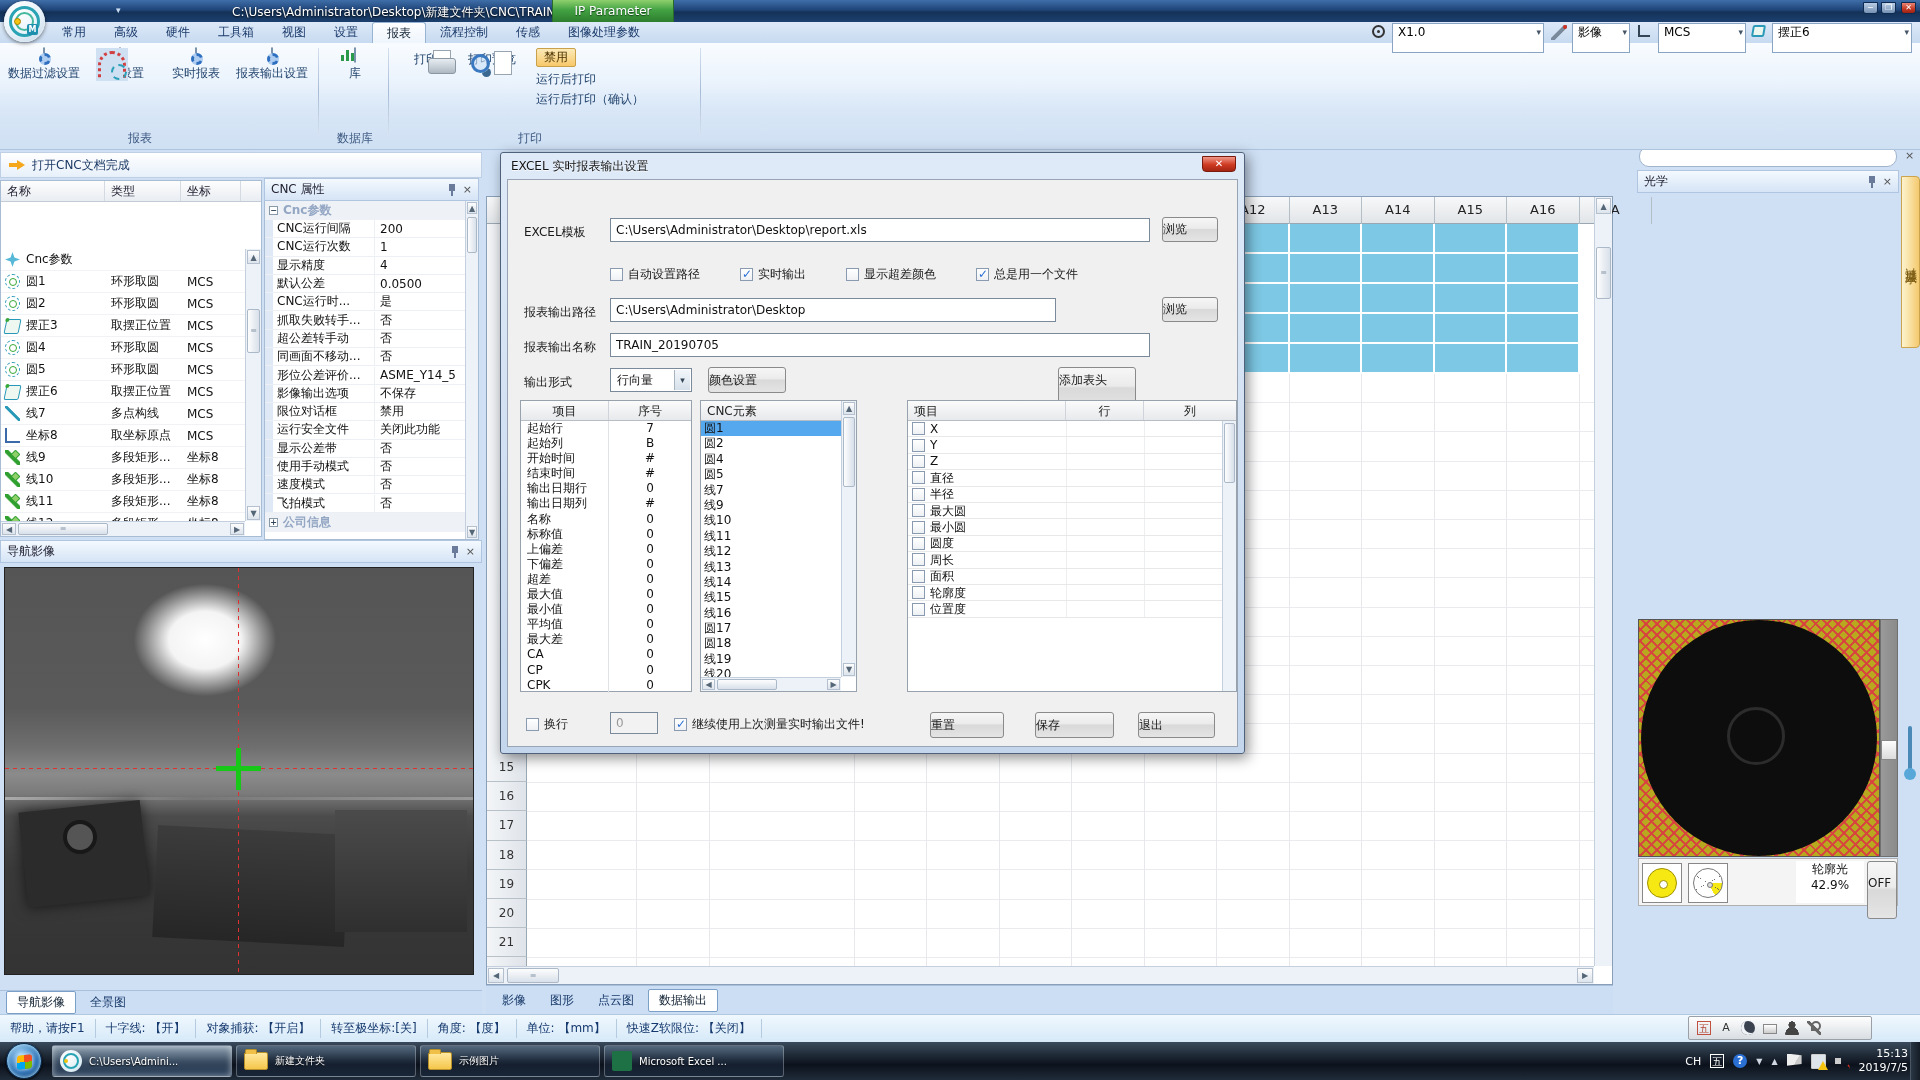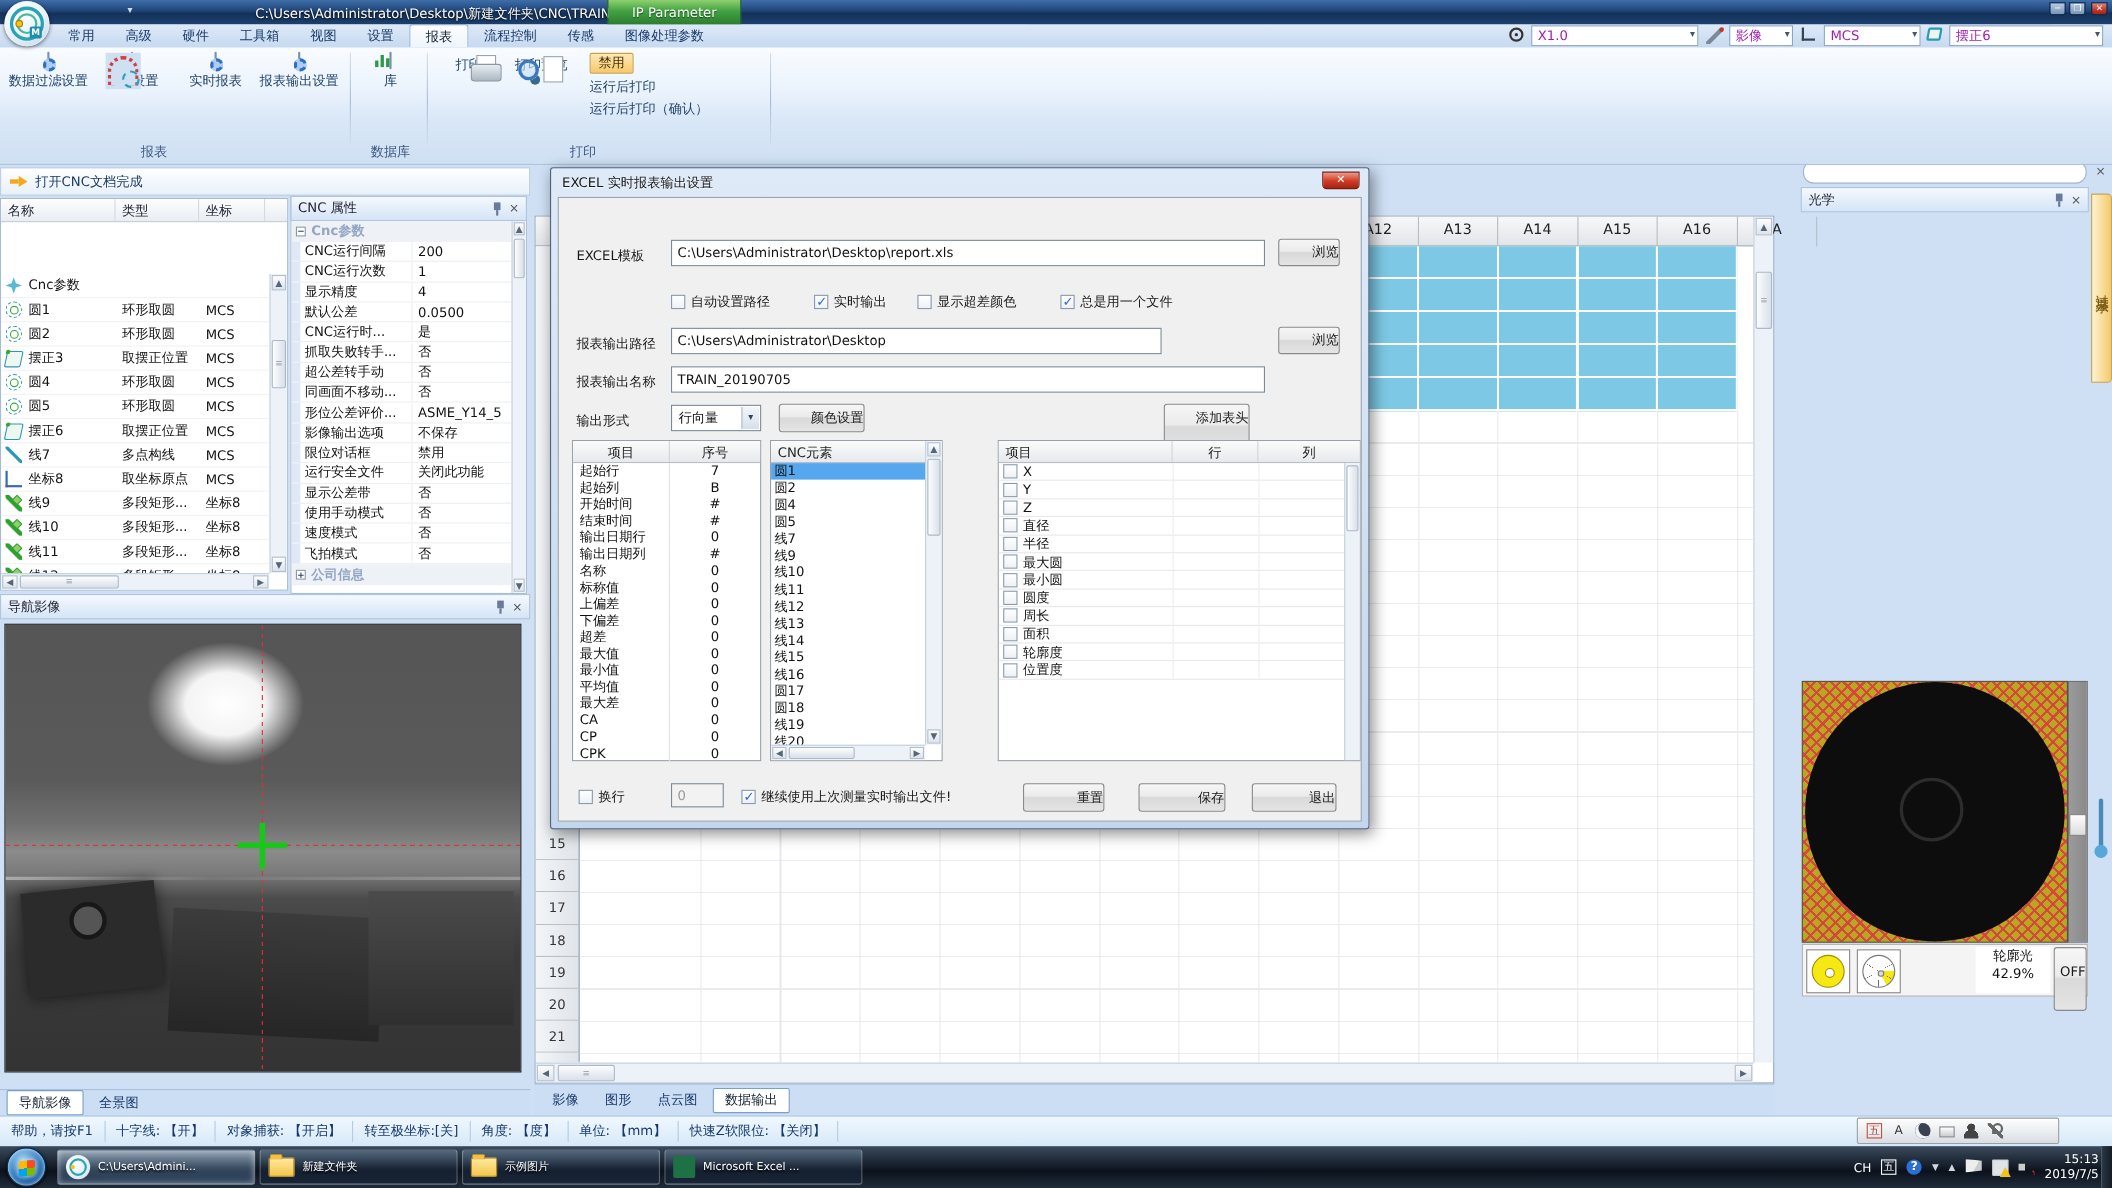--- a/index.html
+++ b/index.html
@@ -18,21 +18,21 @@
  background:radial-gradient(circle at 35% 28%,#ffffff,#e8f2fa 55%,#b6cde0);box-shadow:0 1px 4px rgba(0,0,0,.55),inset 0 0 2px #fff}
 .orb-ring1{position:absolute;inset:5px;border:3px solid #2aa4b4;border-radius:50%}
 .orb-ring2{position:absolute;inset:11px;border:2px solid #45b8a0;border-radius:50%}
 .orb-dot{position:absolute;left:10px;top:17px;width:7px;height:7px;border-radius:50%;background:#f4c410;border:1px solid #a88200}
 .orb-m{position:absolute;right:7px;bottom:7px;width:11px;height:11px;background:#1f8fae;color:#fff;font-size:8px;font-weight:bold;text-align:center;line-height:11px;border-radius:2px}
 
 #tabrow{position:absolute;left:0;top:22px;right:0;height:21px;background:linear-gradient(#dde9f8,#c7daf0);z-index:30}
 #tabstrip{position:absolute;left:48px;top:0;height:21px;display:flex}
 .rtab{padding:0 14px;line-height:20px;color:#1a3a6a;cursor:default;white-space:nowrap}
 .rtab.active{background:linear-gradient(#fdfeff,#eef5fc);border:1px solid #98b4d4;border-bottom:none;border-radius:3px 3px 0 0;color:#123}
-.combo{position:absolute;top:1px;height:19px;background:#fff;border:1px solid #8aa4c4;line-height:17px;padding:0 16px 0 5px;color:#a21caf;overflow:hidden;white-space:nowrap}
+.combo{position:absolute;top:1px;height:30px;background:#fff;border:1px solid #8aa4c4;line-height:17px;padding:0 16px 0 5px;color:#000000;overflow:hidden;white-space:nowrap}
 .combo::after{content:"▾";position:absolute;right:2px;top:0;font-size:9px;color:#456;line-height:17px}
 .mini-ic{position:absolute;top:3px;width:16px;height:15px}
 .ic-target{border:2px solid #333;border-radius:50%;width:13px;height:13px}
 .ic-target::after{content:"";position:absolute;left:3px;top:3px;width:3px;height:3px;background:#333;border-radius:50%}
 .ic-pen{background:linear-gradient(135deg,transparent 40%,#7a8a9a 44% 58%,transparent 62%)}
 .ic-pen::after{content:"";position:absolute;right:0;top:0;width:4px;height:4px;background:#d03020;border-radius:50%}
 .ic-axis2{border-left:2px solid #345;border-bottom:2px solid #345;width:12px;height:12px}
 .ic-quad{border:2px solid #2a9ab8;width:13px;height:12px;transform:skewX(-10deg);border-radius:2px;background:#eaf6ee}
 
 #ribbon{position:absolute;left:0;top:43px;right:0;height:107px;background:linear-gradient(#f9fcff,#e9f2fc 40%,#d9e7f7 62%,#cfe0f3);border-bottom:1px solid #aec4de;z-index:29}
@@ -144,21 +144,21 @@
 
 #dialog{position:absolute;left:500px;top:152px;width:745px;height:602px;z-index:100;
  background:linear-gradient(#dfeaf8,#c3d6ec);border:1px solid #50617c;border-radius:3px;box-shadow:3px 4px 14px rgba(0,0,0,.45)}
 #dlg-title{position:absolute;left:10px;top:5px;color:#151515;text-shadow:0 1px 0 rgba(255,255,255,.7)}
 #dlg-close{position:absolute;right:8px;top:3px;width:34px;height:16px;border:1px solid #7a1a0c;border-radius:0 0 4px 4px;
  background:linear-gradient(#f0988a,#cf3a22 55%,#a42512);color:#fff;text-align:center;font-size:10px;line-height:14px;font-weight:bold}
 #dlg-body{position:absolute;left:6px;top:26px;right:6px;bottom:6px;background:#f0f0f0;border:1px solid #98a4b4}
 .dlabel{position:absolute;color:#1a1a1a;white-space:nowrap}
 .dinput{position:absolute;height:24px;background:#fff;border:1px solid #7a8a9a;line-height:22px;padding:0 5px;white-space:nowrap;overflow:hidden}
 .dinput.disabled{background:#f2f2f2;color:#999}
-.btn{position:absolute;background:linear-gradient(#f6f6f6,#ebebeb 45%,#d9d9d9 50%,#e4e4e4);border:1px solid #8a8a8a;border-radius:3px;text-align:right;color:#1a1a1a}
+.btn{position:absolute;background:linear-gradient(#f6f6f6,#ebebeb 45%,#d9d9d9 50%,#e4e4e4);border:1px solid #8a8a8a;border-radius:3px;text-align:left;color:#1a1a1a}
 .cb{width:13px;height:13px;flex:0 0 13px;border:1px solid #8a9ab0;background:linear-gradient(#fff,#eef1f4);display:inline-block;position:relative}
 .cb.checked::after{content:"✓";position:absolute;left:1px;top:-2px;color:#2a6fd4;font-size:12px;font-weight:bold}
 .optrow{position:absolute;display:flex;gap:5px;align-items:center;color:#1a1a1a}
 .dcombo{position:absolute;height:24px;background:#fff;border:1px solid #7a8a9a;line-height:22px;padding:0 18px 0 6px}
 .dcombo::after{content:"▾";position:absolute;right:1px;top:1px;bottom:1px;width:15px;background:linear-gradient(#f2f6fa,#d6e0ea);border-left:1px solid #a8b4c0;text-align:center;font-size:9px;color:#345;line-height:20px}
 .dtable{position:absolute;background:#fff;border:1px solid #98a2ac}
 .dthead{display:flex;height:20px;background:linear-gradient(#fbfbfb,#e7e9ec);border-bottom:1px solid #b8bec6;color:#222}
 .dthead div{border-right:1px solid #d0d4da;padding:2px 6px;text-align:center}
 .itrow{display:flex;height:15.1px;line-height:15px}
 .itrow .c1{width:88px;padding-left:6px;border-right:1px solid #e0e2e6}
@@ -710,21 +710,21 @@
       <div class="dinput" style="left:102px;top:38px;width:540px">C:\Users\Administrator\Desktop\report.xls</div>
       <div class="btn" style="left:654px;top:37px;width:56px;height:25px;line-height:23px">浏览</div>
 
       <div style="position:absolute;left:102px;top:86px;display:flex;gap:0">
 
           <div class="optrow" style="position:relative;margin-right:40px">
             <span class="cb"></span>
             <span>自动设置路径</span>
           </div>
 
-          <div class="optrow" style="position:relative;margin-right:28px">
+          <div class="optrow" style="position:relative;margin-right:40px">
             <span class="cb checked"></span>
             <span>实时输出</span>
           </div>
 
           <div class="optrow" style="position:relative;margin-right:40px">
             <span class="cb"></span>
             <span>显示超差颜色</span>
           </div>
 
           <div class="optrow" style="position:relative;margin-right:40px">

